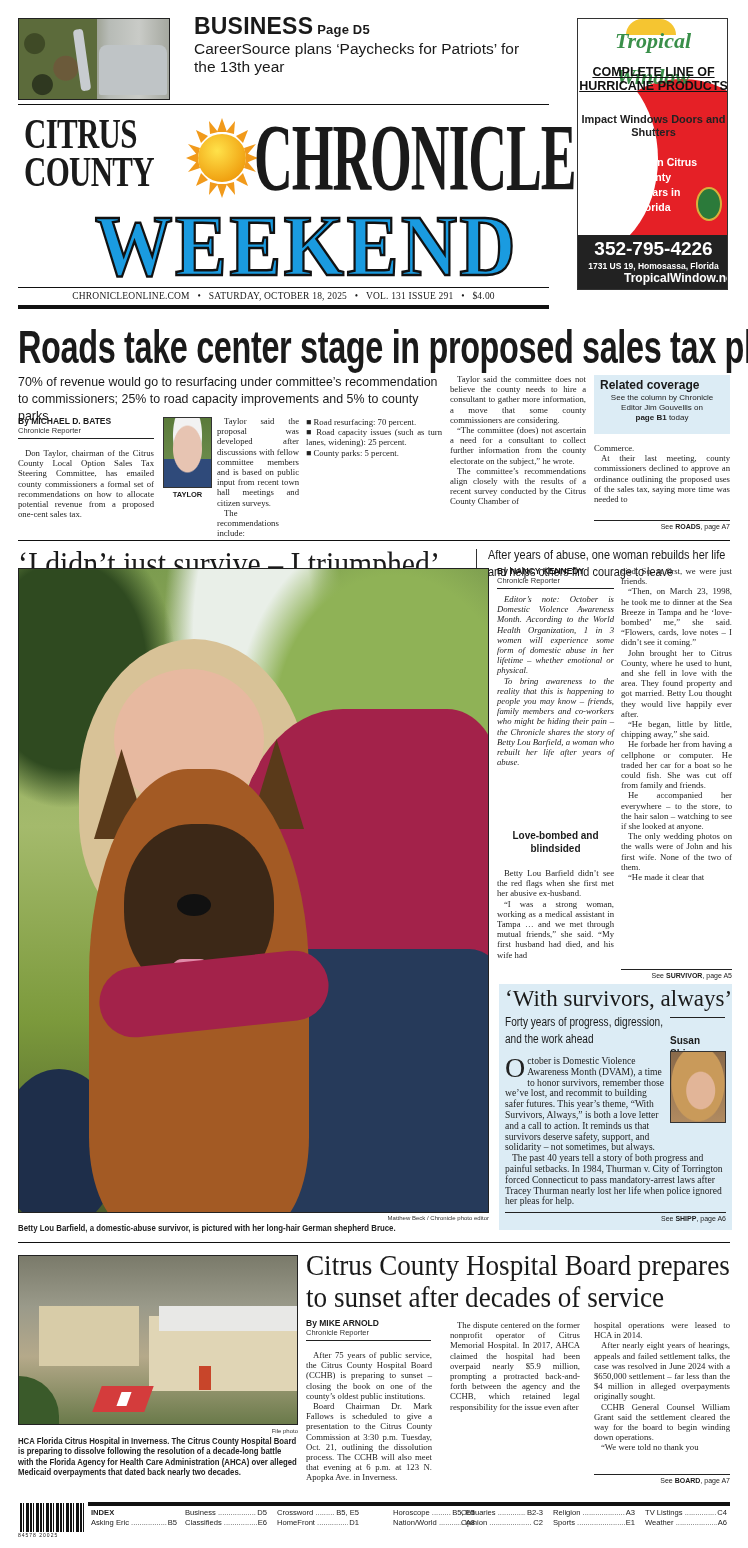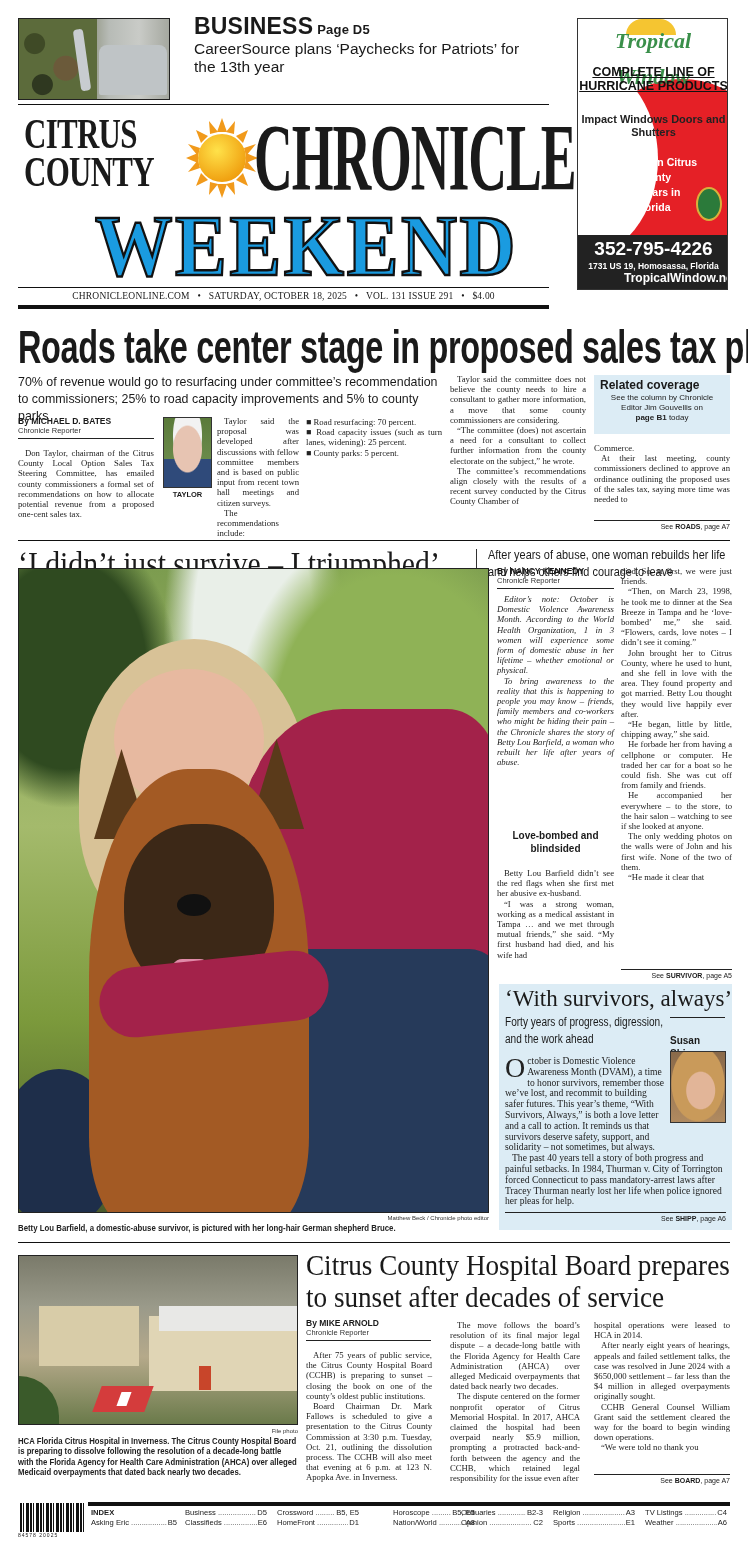--- a/index.html
+++ b/index.html
@@ -352,21 +352,20 @@
 </div>
 <div id="hosp-byline" class="abs">
   <div class="byline">By MIKE ARNOLD</div>
   <div class="byline-sub">Chronicle Reporter</div>
 </div>
 <div id="hosp-col1" class="abs body-text">
   <p>After 75 years of public service, the Citrus County Hospital Board (CCHB) is preparing to sunset – closing the book on one of the county’s oldest public institutions.</p>
   <p>Board Chairman Dr. Mark Fallows is scheduled to give a presentation to the Citrus County Commission at 3:30 p.m. Tuesday, Oct. 21, outlining the dissolution process. The CCHB will also meet that evening at 6 p.m. at 123 N. Apopka Ave. in Inverness.</p>
 </div>
 <div id="hosp-col2" class="abs body-text">
-  <p>The move follows the board’s resolution of its final major legal dispute – a decade-long battle with the Florida Agency for Health Care Administration (AHCA) over alleged Medicaid overpayments that dated back nearly two decades.</p>
   <p>The dispute centered on the former nonprofit operator of Citrus Memorial Hospital. In 2017, AHCA claimed the hospital had been overpaid nearly $5.9 million, prompting a protracted back-and-forth between the agency and the CCHB, which retained legal responsibility for the issue even after</p>
 </div>
 <div id="hosp-col3" class="abs body-text">
   <p style="text-indent:0">hospital operations were leased to HCA in 2014.</p>
   <p>After nearly eight years of hearings, appeals and failed settlement talks, the case was resolved in June 2024 with a $650,000 settlement – far less than the $4 million in alleged overpayments originally sought.</p>
   <p>CCHB General Counsel William Grant said the settlement cleared the way for the board to begin winding down operations.</p>
   <p>“We were told no thank you</p>
 </div>
 <div id="hosp-jump" class="abs jump">
   <span>See</span> <b>BOARD</b><span>, page A7</span>

